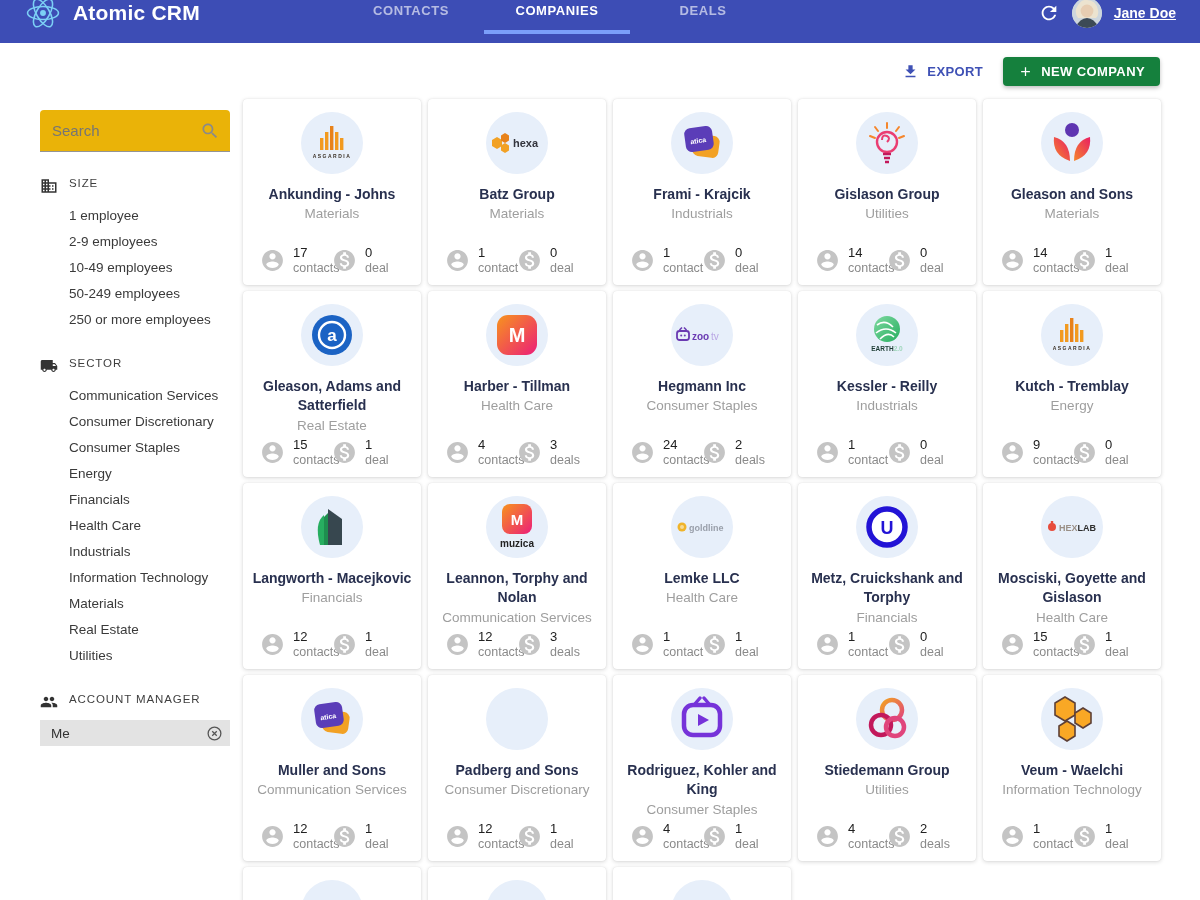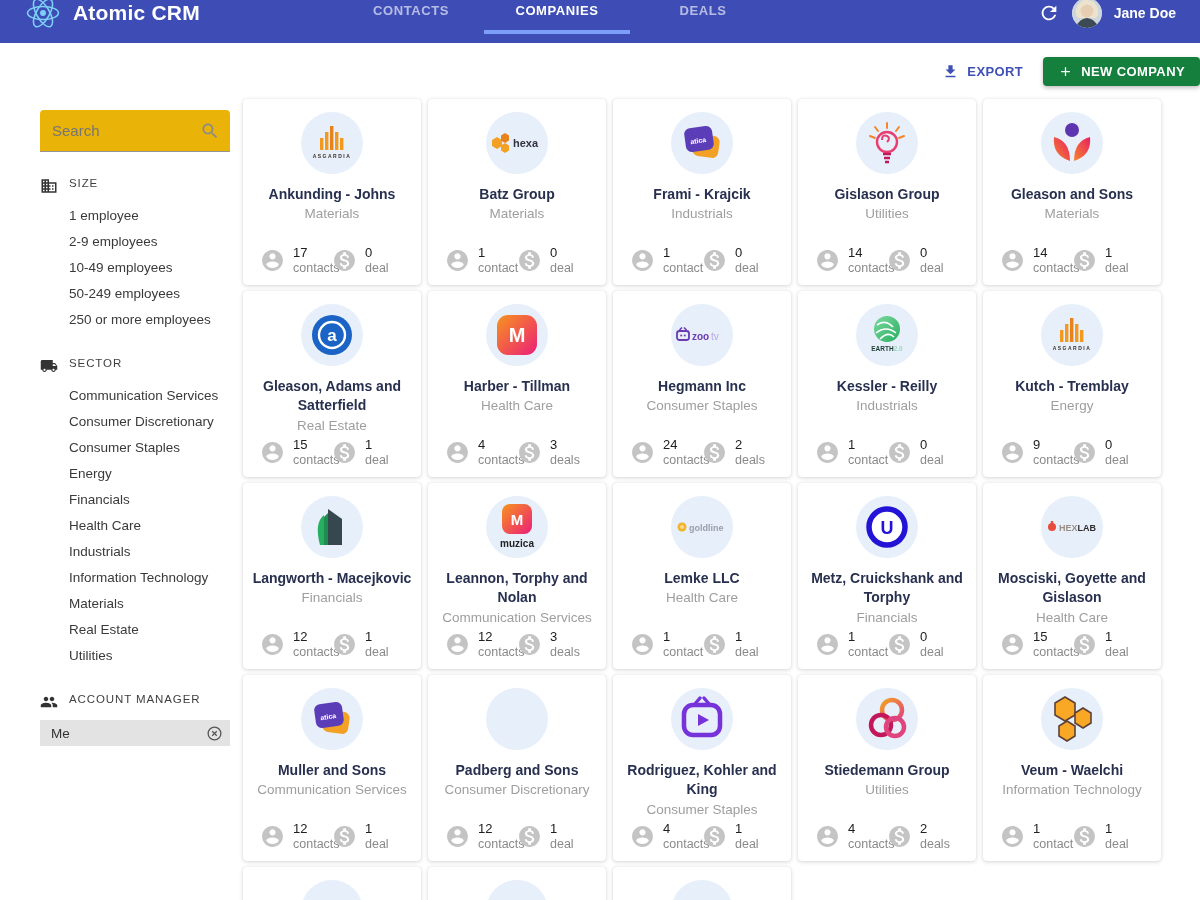--- a/index.html
+++ b/index.html
@@ -13,25 +13,25 @@
   .brand-title { color:#fff; font-size:21px; font-weight:700; letter-spacing:.2px; }
   .nav { display:flex; height:43px; margin-left:112px; }
   .nav-tab { width:146px; text-align:center; line-height:40px; font-size:13px;
              font-weight:700; letter-spacing:.6px; color:rgba(255,255,255,.62);
              cursor:pointer; border-bottom:4px solid transparent; height:43px; }
   .nav-tab.active { color:#fff; border-bottom-color:#7b9ff9; }
   .header-right { margin-left:auto; display:flex; align-items:center; gap:12px; }
   .refresh-btn { background:none; border:none; cursor:pointer; display:flex; }
   .avatar { width:30px; height:30px; border-radius:50%; overflow:hidden;
             background:#cfd8dc; flex:none; }
-  .user-name { color:#fff; font-size:14px; font-weight:700; }
+  .user-name { color:#fff; font-size:14px; font-weight:700;text-decoration:underline; }
 
   
   .toolbar { height:56px; display:flex; justify-content:flex-end; align-items:center;
-             gap:20px; }
+             gap:20px; padding-right:40px; }
   .export-btn { display:flex; align-items:center; gap:8px; background:none; border:none;
                 color:#3f51b5; font-family:inherit; font-size:13px; font-weight:700;
                 letter-spacing:.4px; cursor:pointer; }
   .new-company-btn { display:flex; align-items:center; gap:8px; background:#15803d;
                      border:none; color:#fff; font-family:inherit; font-size:13px;
                      font-weight:700; letter-spacing:.4px; padding:7px 15px;
                      border-radius:4px; cursor:pointer;
                      box-shadow:0 2px 4px rgba(0,0,0,.25); }
 
   

